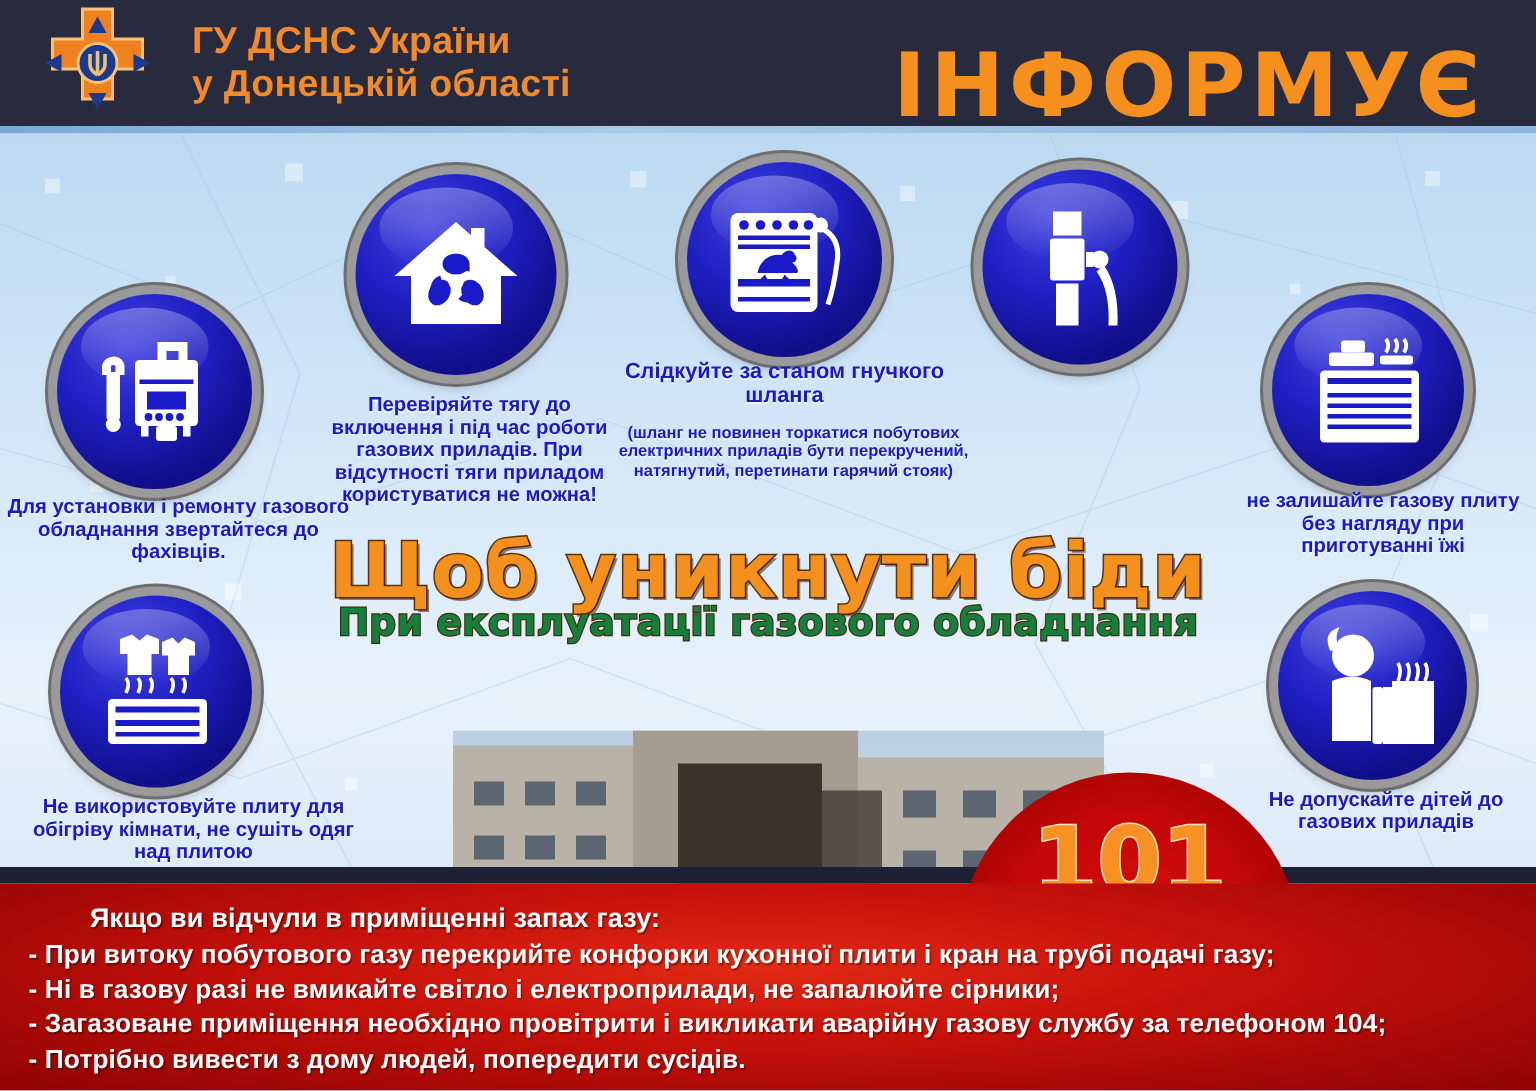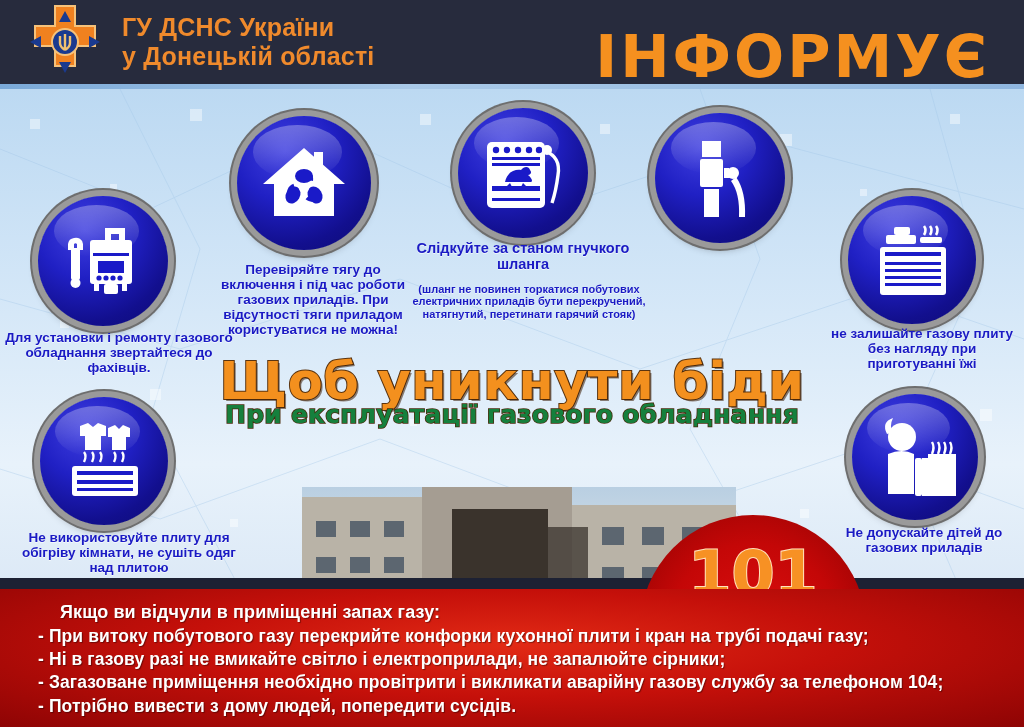--- a/index.html
+++ b/index.html
@@ -18,21 +18,21 @@
   }
   .header-strip{
     position:absolute;left:0;top:84px;width:1024px;height:5px;
     background:linear-gradient(90deg,#7aa9d8,#a9c9e8 40%,#8fb6df);
   }
   .logo{
     position:relative;width:86px;height:78px;margin-left:22px;flex:0 0 auto;
   }
   .logo svg{display:block;}
   .org-name{
-    margin-left:14px;color:#f08a2c;font-weight:bold;font-size:25px;
+    margin-left:20px;color:#f08a2c;font-weight:bold;font-size:25px;
     line-height:1.18;letter-spacing:.2px;
   }
   .org-name div{white-space:nowrap;}
   .informs{
     position:absolute;right:34px;top:6px;
     color:#f5901f;font-weight:bold;font-size:59px;letter-spacing:3px;
     font-family:"DejaVu Sans",sans-serif;
     margin-top:16px;
   }
 
@@ -116,21 +116,21 @@
     background:#1d2133;z-index:4;
   }
   .banner{
     position:absolute;left:0;top:589px;width:1024px;height:138px;
     background:radial-gradient(ellipse at 50% 40%, #e22a15 0%, #c5100a 45%, #8e0404 100%);
     z-index:6;
     padding:12px 0 0 0;box-sizing:border-box;
   }
   .banner-line{
     color:#ffffff;font-weight:bold;font-size:17.5px;line-height:1.33;
-    padding-left:38px;white-space:nowrap;letter-spacing:.1px;
+    padding-left:19px;white-space:nowrap;letter-spacing:.1px;
     text-shadow:1px 1px 1px rgba(0,0,0,.4);
   }
   .banner-line.first{font-size:18px;padding-left:60px;}
 </style>
 </head>
 <body>
 
 <div class="poster">
 
   <div class="header">

